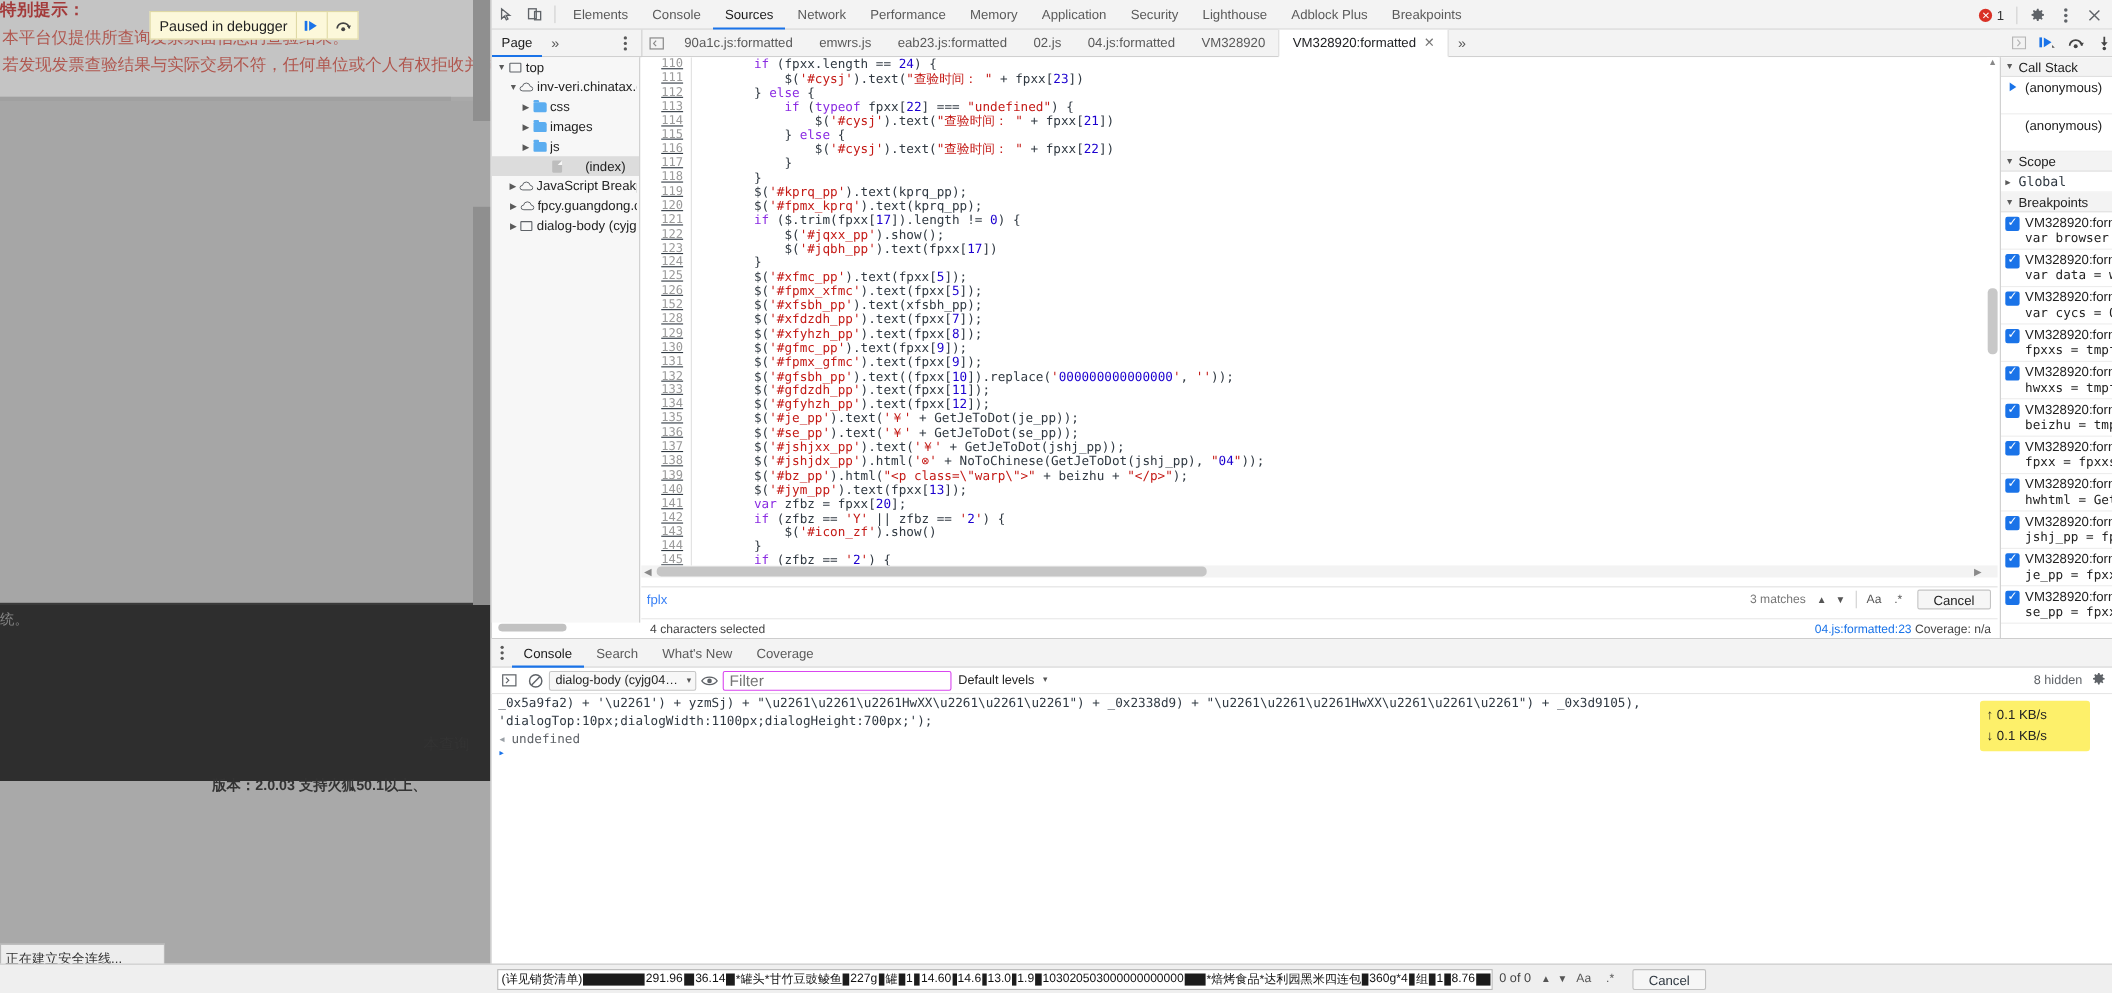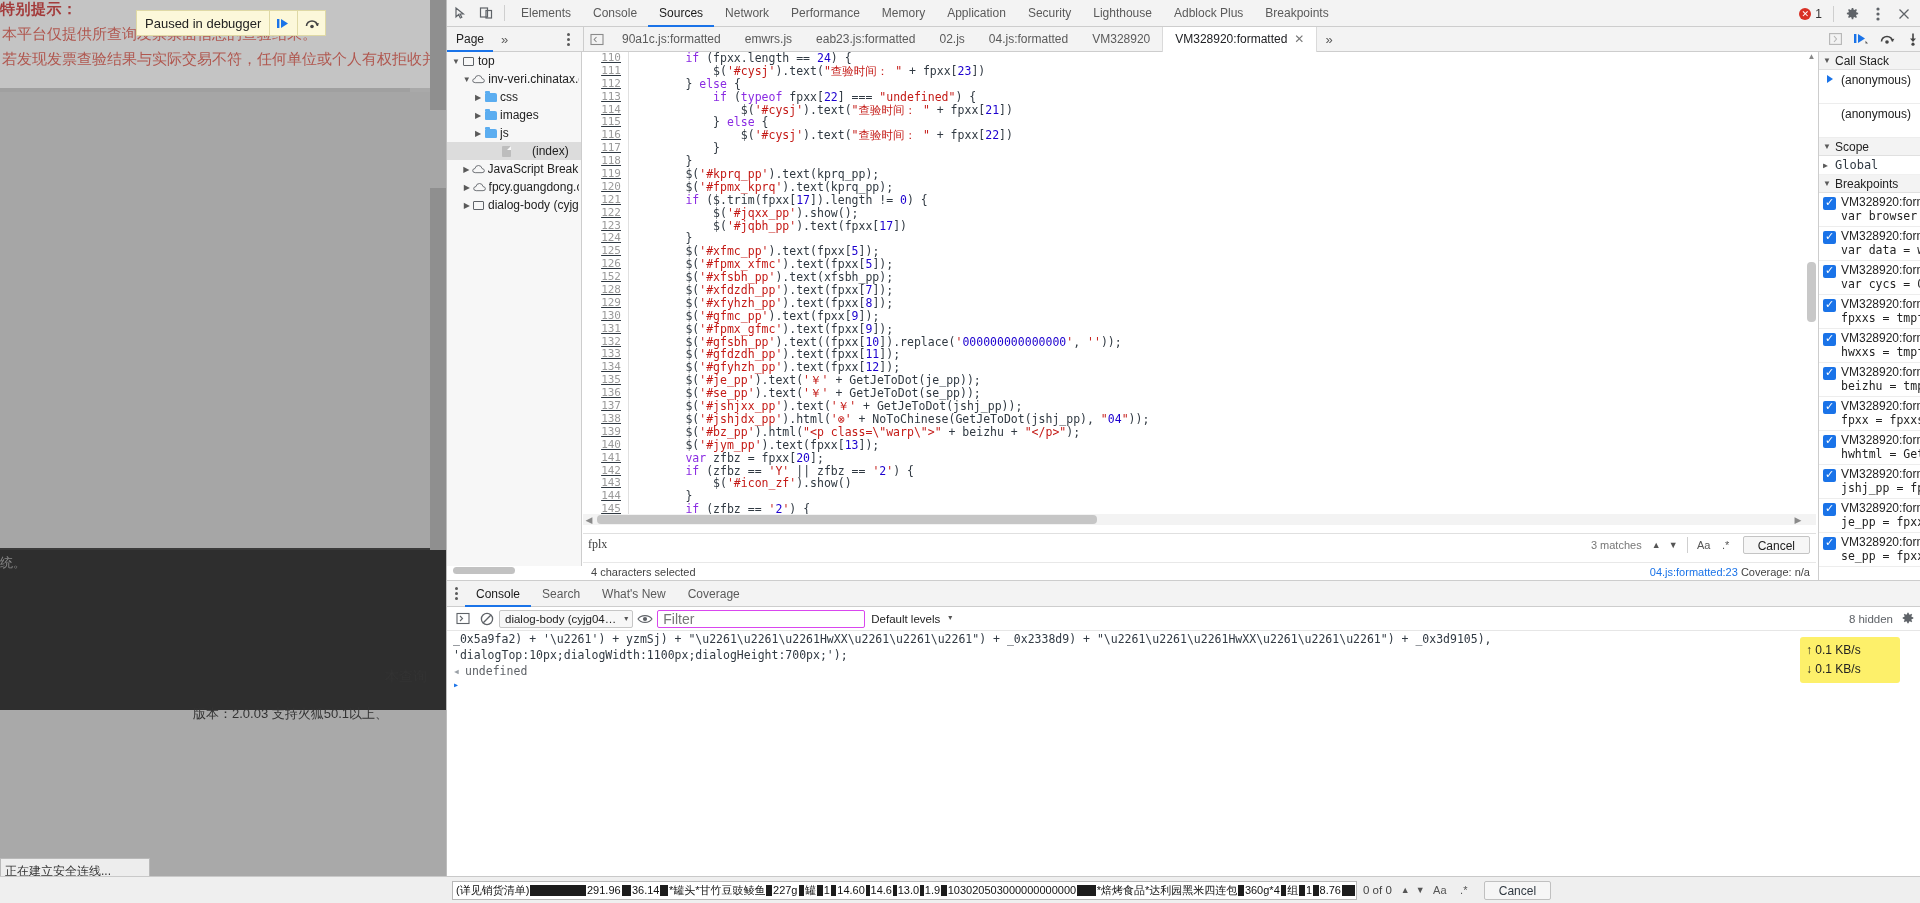--- a/index.html
+++ b/index.html
@@ -19,21 +19,21 @@
   .tip-l2 { position:absolute; left:2px; top:50px; color:#b0574f; font-size:15px; white-space:nowrap; }
   .page-band { position:absolute; left:0; top:88px; width:410px; height:4px; background:#a0a0a0; }
   .page-mid { position:absolute; left:0; top:92px; width:446px; height:458px; background:#a6a6a6; }
   .page-scroll-top { position:absolute; left:430px; top:0px; width:16px; height:110px; background:#8f8f8f; }
   .page-scroll-mid { position:absolute; left:430px; top:188px; width:16px; height:362px; background:#8f8f8f; }
   .divider-line { position:absolute; left:0px; top:548px; width:430px; height:2px; background:#3a3a3a; }
   .page-lower { position:absolute; left:0; top:550px; width:446px; height:160px; background:#2e2e2e; }
   .page-lower-txt { position:absolute; left:0px; top:4px; color:#888; font-size:13px; }
   .page-bot { position:absolute; left:0; top:710px; width:446px; height:193px; background:#a9a9a9; }
   .bot-t1 { position:absolute; left:385px; top:-42px; font-size:14px; color:#333; white-space:nowrap; }
-  .bot-t2 { position:absolute; left:193px; top:-5px; font-size:13px; color:#333; white-space:nowrap; }
+  .bot-t2 { position:absolute; left:193px; top:-5px; font-size:13px; color:#333; white-space:nowrap;font-weight:bold; }
   .statusbar { position:absolute; left:0; top:858px; width:150px; height:26px; background:#ededed; border:1px solid #b9b9b9; display:flex; align-items:center; padding-left:4px; font-size:12px; color:#333; }
 
   .paused-banner {
     position:absolute; left:136px; top:10px; height:26px;
     background:#fcf8da; border:1px solid #dfd9a5; display:flex; align-items:center;
     font-size:13px; color:#222; z-index:40;
   }
   .paused-banner .lbl { padding:0 8px; }
   .pb-btn { width:28px; height:24px; display:flex; align-items:center; justify-content:center; border-left:1px solid #dfd9a5; cursor:pointer; }
 
@@ -90,21 +90,21 @@
   .code { position:absolute; left:47px; top:0; right:0; height:468px; font-family:"DejaVu Sans Mono", monospace; font-size:11.5px; white-space:pre; }
   .cl { height:12.9px; line-height:12.9px; }
   .k { color:#8a2be2; } .s { color:#c41a16; } .n { color:#1c00cf; }
   .ed-hscroll { position:absolute; left:136px; top:514px; width:1233px; height:11px; background:#f3f3f3; display:flex; align-items:center; }
   .ed-hscroll .arrow { width:12px; text-align:center; color:#8a8a8a; font-size:9px; }
   .ed-hscroll .thumb { height:9px; background:#c6c6c6; border-radius:4px; width:500px; margin-left:2px; }
   .ed-hscroll .arrow-r { width:12px; text-align:center; color:#8a8a8a; font-size:9px; position:absolute; right:12px; }
 
   
   .srch { position:absolute; left:136px; top:533px; width:1233px; height:22px; background:#fff; border-top:1px solid #e0e0e0; display:flex; align-items:center; }
-  .srch-input { flex:1; height:22px; border:none; outline:none; padding-left:5px; font-size:12px; font-family:Liberation Serif, serif; color:#404040; background:transparent; }
+  .srch-input { flex:1; height:22px; border:none; outline:none; padding-left:5px; font-size:12px; font-family:Liberation Sans, sans-serif; color:#3b82f6; background:transparent; }
   .srch-matches { font-size:11px; color:#777; padding-right:6px; white-space:nowrap; }
   .srch-btn { width:17px; height:20px; display:flex; align-items:center; justify-content:center; font-size:9px; color:#555; cursor:pointer; }
   .srch-tool { width:22px; height:20px; display:flex; align-items:center; justify-content:center; font-size:11px; color:#555; cursor:pointer; }
   .srch-cancel { padding:0 14px; height:18px; line-height:18px; font-size:12px; color:#222; border:1px solid #c4c4c4; background:#f6f6f6; border-radius:2px; margin:0 6px; cursor:pointer; }
 
   
   .edstatus { position:absolute; left:136px; top:562px; width:1233px; height:18px; background:#fff; border-top:1px solid #e8e8e8; display:flex; align-items:center; font-size:11px; color:#444; }
   .edstatus .left { padding-left:8px; }
   .edstatus .right { position:absolute; right:6px; font-size:11px; }
   .edstatus .right a { color:#1a73e8; text-decoration:none; cursor:pointer; }

